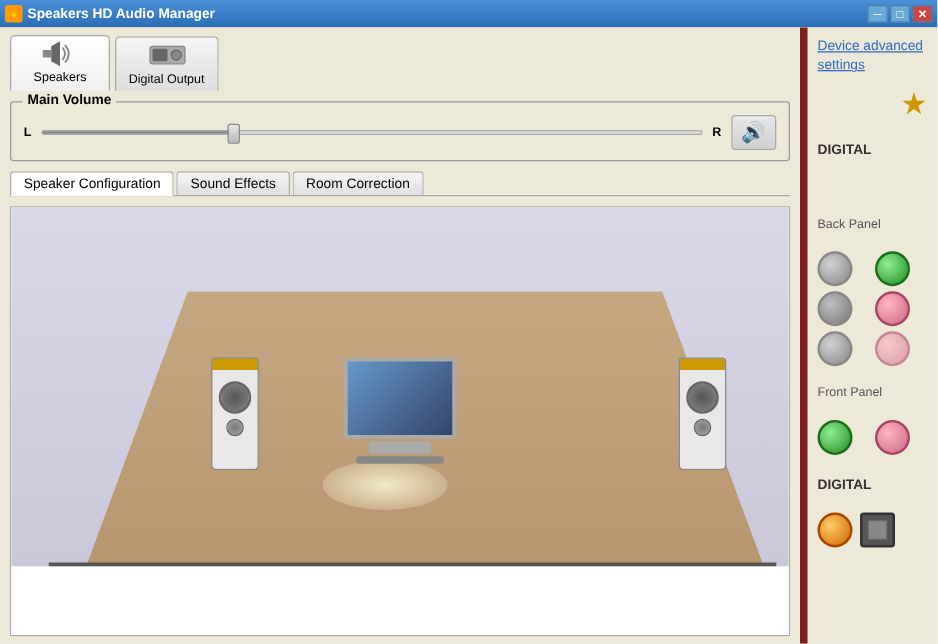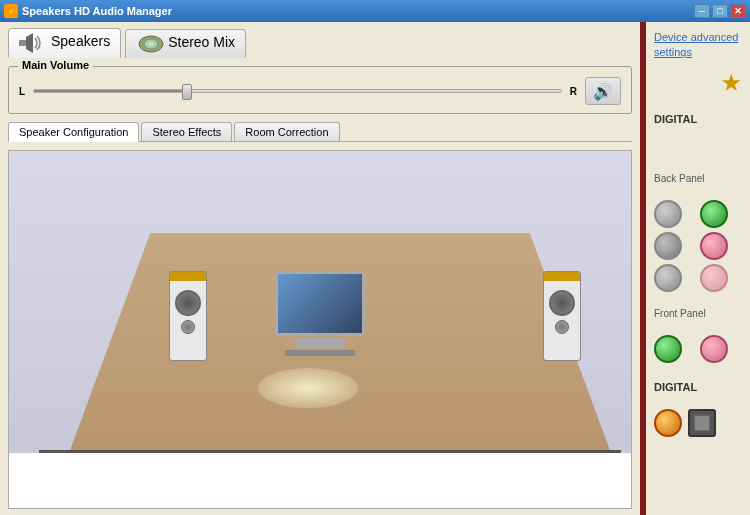--- a/index.html
+++ b/index.html
@@ -43,30 +43,31 @@
 
     
     .device-tabs {
       display: flex;
       gap: 4px;
       margin-bottom: 8px;
       align-items: center;
     }
     .device-tab {
       display: flex;
-      align-items: flex-start;
+      align-items: center;
       gap: 4px;
       padding: 4px 10px;
       background: linear-gradient(to bottom, #f5f5f5, #ddd);
       border: 1px solid #aaa;
       border-radius: 4px 4px 0 0;
       cursor: pointer;
-      font-size: 14px;
+      font-size: 10px;
       min-width: 80px;
       border-bottom: none;
+      flex-direction: column;
     }
     .device-tab.active {
       background: linear-gradient(to bottom, #fff, #f0f0f0);
       border-bottom: 1px solid #f0f0f0;
       z-index: 1;
     }
     .device-tab-icon { width: 28px; height: 20px; position: relative; }
 
     
     .inner-tabs {
@@ -366,26 +367,26 @@
             <polygon points="7,4 14,0 14,20 7,16" fill="#666"></polygon>
             <path d="M16,5 Q20,10 16,15" stroke="#888" stroke-width="1.5" fill="none"></path>
             <path d="M18,3 Q24,10 18,17" stroke="#888" stroke-width="1.5" fill="none"></path>
           </svg>
         </div>
         <span>Speakers</span>
       </div>
       <div class="device-tab">
         <div class="device-tab-icon">
           <svg width="30" height="20" viewBox="0 0 30 20">
-            <ellipse cx="15" cy="10" rx="12" ry="8" fill="#88aa66" stroke="#666"></ellipse>
-            <ellipse cx="15" cy="10" rx="7" ry="5" fill="#aaccaa" stroke="#888"></ellipse>
-            <ellipse cx="15" cy="10" rx="3" ry="2" fill="#ccddcc"></ellipse>
+            <rect x="1" y="3" width="28" height="14" fill="#aaa" rx="2" stroke="#888"></rect>
+            <rect x="3" y="5" width="12" height="10" fill="#666" rx="1"></rect>
+            <circle cx="22" cy="10" r="4" fill="#888" stroke="#666"></circle>
           </svg>
         </div>
-        <span>Stereo Mix</span>
+        <span>Digital Output</span>
       </div>
     </div>
 
     <div style="position:relative; margin-bottom:8px;">
       <div style="border:1px solid #999; border-radius:3px; padding:10px 10px 8px; background:#ece9d8; display:flex; align-items:center; gap:8px;">
         <span style="position:absolute; top:-7px; left:10px; background:#ece9d8; padding:0 4px; font-size:11px; font-weight:bold;">Main Volume</span>
         <span style="font-size:10px; font-weight:bold;">L</span>
         <div style="position:relative; flex:1; height:20px; display:flex; align-items:center;">
           <div style="width:100%; height:4px; background:#ddd; border:1px solid #aaa; border-radius:2px; position:relative;">
             <div style="position:absolute; left:0; top:0; width:30%; height:100%; background:#888; border-radius:2px;"></div>
@@ -395,21 +396,21 @@
         <span style="font-size:10px; font-weight:bold;">R</span>
         <div style="width:36px; height:28px; background:linear-gradient(to bottom,#e8e8e8,#d0d0d0); border:1px solid #aaa; border-radius:3px; display:flex; align-items:center; justify-content:center; cursor:pointer; font-size:16px;">🔊</div>
       </div>
     </div>
 
     <div class="inner-tabs">
       <div class="inner-tab active">
         <span>Speaker Configuration</span>
       </div>
       <div class="inner-tab">
-        <span>Stereo Effects</span>
+        <span>Sound Effects</span>
       </div>
       <div class="inner-tab">
         <span>Room Correction</span>
       </div>
     </div>
 
     <div class="content-area">
 
       <div class="speaker-config-panel">
         <div class="config-group">

